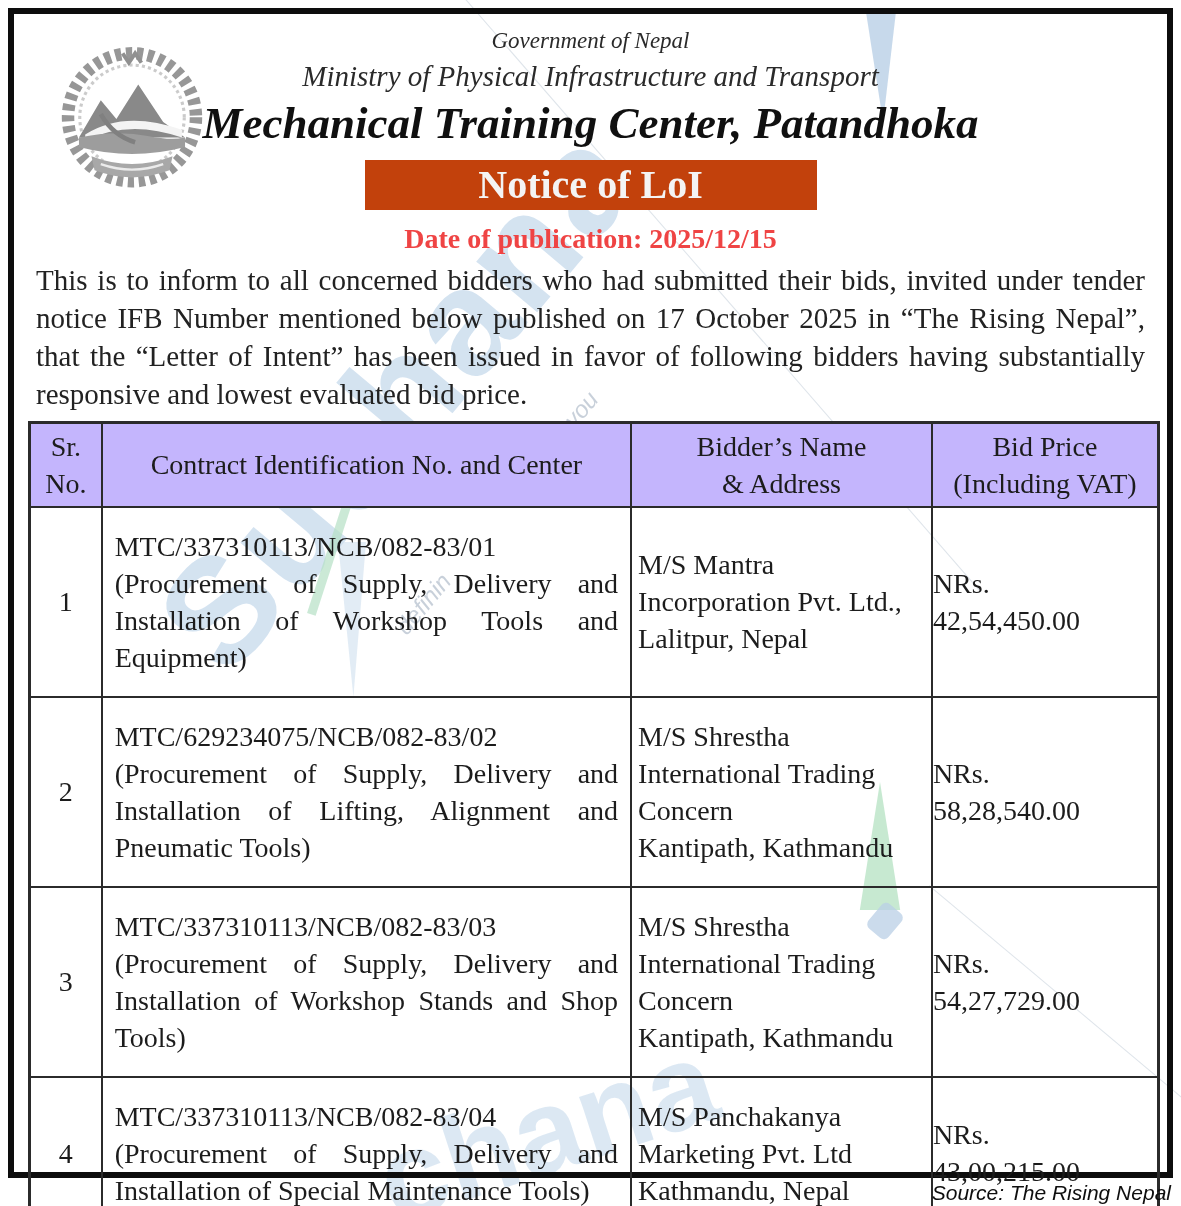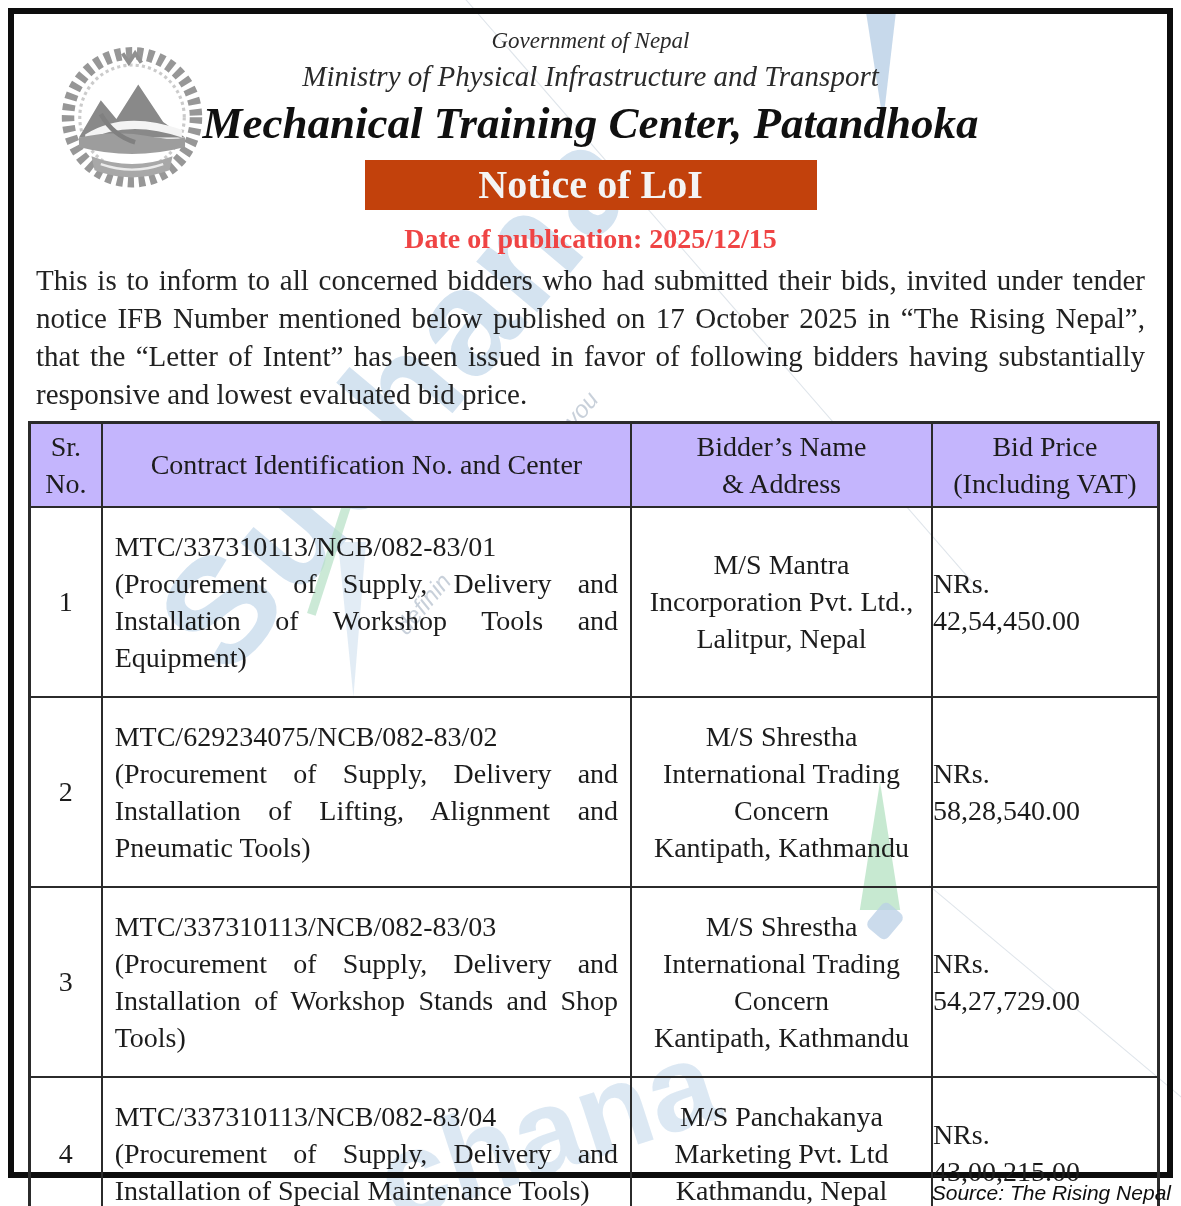--- a/index.html
+++ b/index.html
@@ -113,21 +113,21 @@
     font-weight:normal;
   }
   tr.hrow { height:84px; background:#c4b5fd; }
   tr.hrow th { text-align:center; white-space:pre-line; }
   tr.r1 { height:150px; } tr.r2 { height:153px; }
   tr.r3 { height:153px; } tr.r4 { height:116px; }
   td.c-sr { text-align:center; }
   td.c-contract { padding:20px 12px;margin-left:7px; }
   .cno { display:block; text-align:left; }
   .cdetail { display:block; text-align:justify; }
-  td.c-bidder { text-align:center; white-space:pre-line; padding:9px 6px; }
+  td.c-bidder { text-align:left; white-space:pre-line; padding:9px 6px; }
   td.c-price  { white-space:pre-line; line-height:40px; }
 
   
   .signature {
     text-align:right; font-size:31px; line-height:40px;
     padding:8px 18px 0 0; color:#be185d;
   }
 
   
   .source {

